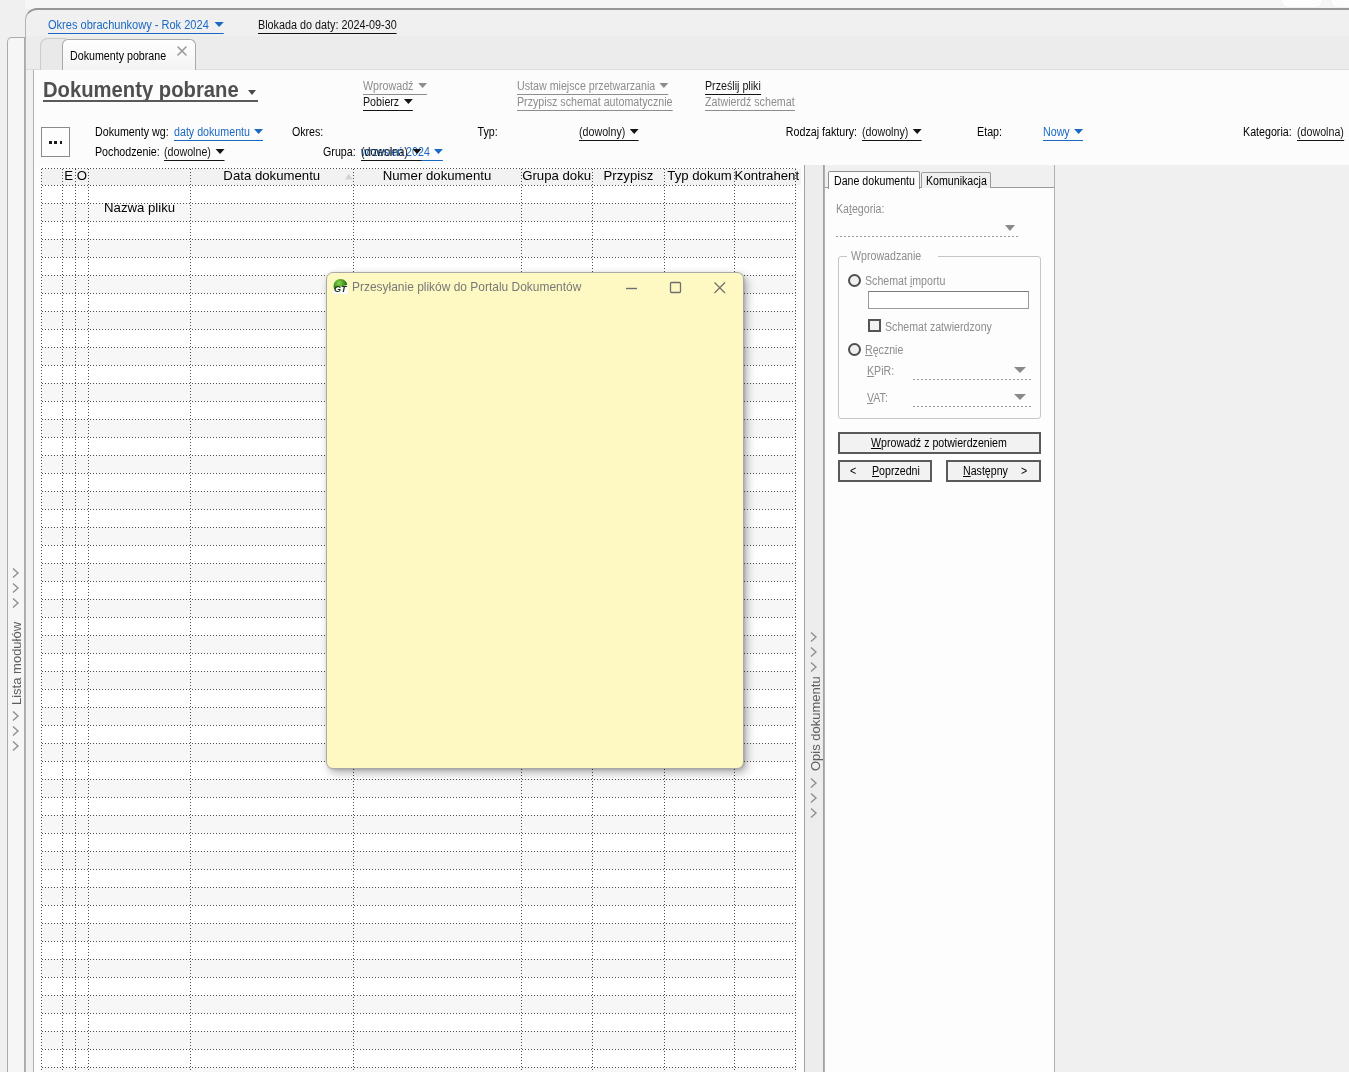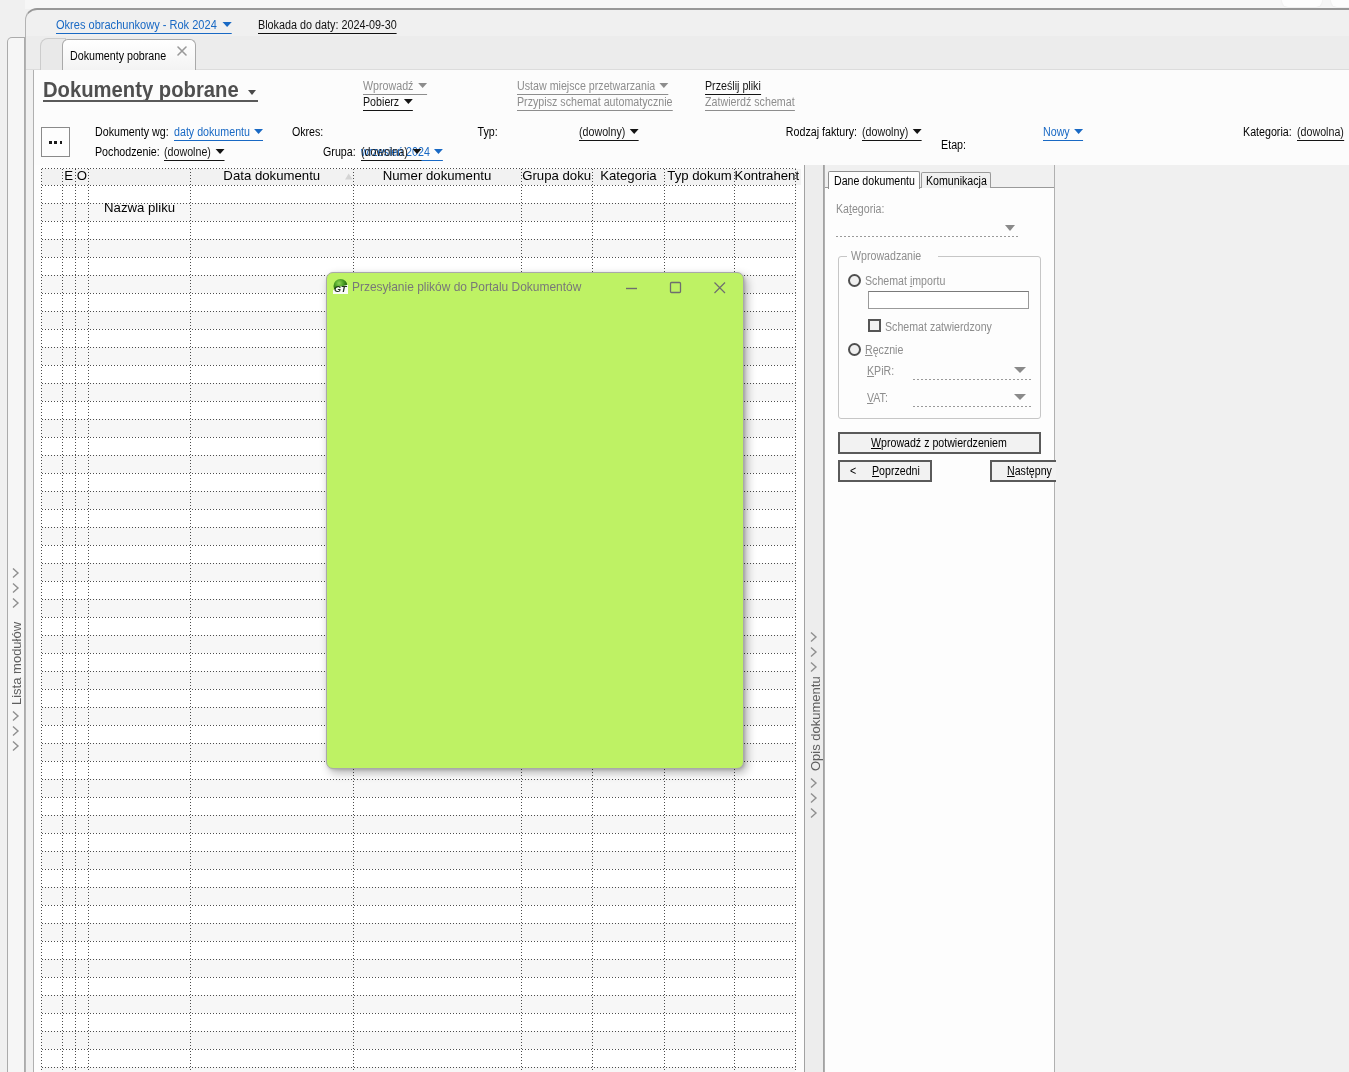--- a/index.html
+++ b/index.html
@@ -20,21 +20,21 @@
 </head>
 <body>
 
 <div class="abs" style="left:25px; top:0; width:1324px; height:9px; background:#f6f6f6;"></div>
 
 <div class="abs" style="left:1282px; top:0; width:40px; height:7px; background:#fdfdfd; border-radius:0 0 6px 6px; box-shadow:0 0 2px rgba(0,0,0,0.08);"></div>
 <div class="abs" style="left:1331px; top:0; width:30px; height:7px; background:#fdfdfd; border-radius:0 0 6px 6px; box-shadow:0 0 2px rgba(0,0,0,0.08);"></div>
 
 <div class="abs" style="left:25px; top:8px; width:1324px; height:1064px; background:#f0f0f0; border-top:2px solid #979797; border-left:1px solid #b3b3b3; border-top-left-radius:12px;"></div>
 
-<div class="abs" style="left:56px; top:17.5px;"><span class="tx u blue" style="transform:scaleX(0.92);">Okres obrachunkowy - Rok 2024<span class="arr" style="margin-left:6px;"></span></span></div>
+<div class="abs" style="left:48px; top:17.5px;"><span class="tx u blue" style="transform:scaleX(0.92);">Okres obrachunkowy - Rok 2024<span class="arr" style="margin-left:6px;"></span></span></div>
 <div class="abs" style="left:258px; top:17.5px; color:#111;"><span class="tx u" style="transform:scaleX(0.90);">Blokada do daty: 2024-09-30</span></div>
 
 <div class="abs" style="left:26px; top:36px; width:1323px; height:34px; background:#ececec; border-bottom:1px solid #dcdcdc;"></div>
 
 <div class="abs" style="left:40px; top:38px; width:26px; height:32px; background:#e9e9e9; border:1px solid #cccccc; border-bottom:none; border-top-left-radius:8px;"></div>
 
 <div class="abs" style="left:62px; top:39px; width:134px; height:31px; background:linear-gradient(#ffffff,#f3f3f3); border:1px solid #a9a9a9; border-bottom:none; border-radius:6px 6px 0 0;"></div>
 <div class="abs" style="left:70px; top:49px;"><span class="tx">Dokumenty pobrane</span></div>
 <svg class="abs" style="left:176px; top:45px;" width="12" height="12" viewBox="0 0 12 12">
     <path d="M2 2 L10 10 M10 2 L2 10" stroke="#999999" stroke-width="1.6" stroke-linecap="round"></path>
@@ -63,21 +63,21 @@
   </div>
 
 <div class="abs" style="left:95px; top:125px;"><span class="tx">Dokumenty wg:</span></div>
 <div class="abs" style="left:174px; top:125px;"><span class="tx u blue">daty dokumentu<span class="arr"></span></span></div>
 <div class="abs" style="left:256px; top:125px; width:100px; text-align:center;"><span class="tx txr">Okres:</span></div>
 <div class="abs" style="left:361px; top:125px;margin-top:20px;"><span class="tx u blue">wrzesień 2024<span class="arr"></span></span></div>
 <div class="abs" style="left:475px; top:125px; width:100px; "><span class="tx txr">Typ:</span></div>
 <div class="abs" style="left:579px; top:125px;"><span class="tx u blk">(dowolny)<span class="arr"></span></span></div>
 <div class="abs" style="left:757px; top:125px; width:100px; text-align:right;"><span class="tx txr">Rodzaj faktury:</span></div>
 <div class="abs" style="left:862px; top:125px;"><span class="tx u blk">(dowolny)<span class="arr"></span></span></div>
-<div class="abs" style="left:938px; top:138px; width:100px; text-align:left;"><span class="tx txr">Etap:</span></div>
+<div class="abs" style="left:938px; top:125px; width:100px; text-align:center;"><span class="tx txr">Etap:</span></div>
 <div class="abs" style="left:1043px; top:125px;"><span class="tx u blue">Nowy<span class="arr"></span></span></div>
 <div class="abs" style="left:1192px; top:125px; width:100px; text-align:right;"><span class="tx txr">Kategoria:</span></div>
 <div class="abs" style="left:1297px; top:125px;"><span class="tx u blk">(dowolna)</span></div>
 
 <div class="abs" style="left:95px; top:145px;"><span class="tx">Pochodzenie:</span></div>
 <div class="abs" style="left:164px; top:145px;"><span class="tx u blk">(dowolne)<span class="arr"></span></span></div>
 <div class="abs" style="left:256px; top:145px; width:100px; text-align:right;"><span class="tx txr">Grupa:</span></div>
 <div class="abs" style="left:361px; top:145px;"><span class="tx u blk">(dowolna)<span class="arr"></span></span></div>
 
 <div class="abs" id="tablearea" style="left:34px; top:165px; width:770px; height:907px; background:#fdfdfd;">
@@ -150,21 +150,21 @@
 <line x1="8" y1="902.5" x2="761.5" y2="902.5"></line>
   <polygon points="311,14.5 318.5,14.5 314.7,8.5" fill="#d4d4d4" stroke="none"></polygon>
   </svg>
 
   <div class="hdr" style="left:28.2px; width:13px;">E</div>
   <div class="hdr" style="left:41.2px; width:13.4px;">O</div>
   <div class="hdr" style="left:54.6px; width:102px;margin-top:32px;">Nazwa pliku</div>
   <div class="hdr" style="left:156.5px; width:162.5px;">Data dokumentu</div>
   <div class="hdr" style="left:319px; width:168px;">Numer dokumentu</div>
   <div class="hdr" style="left:487px; width:71.3px;">Grupa doku</div>
-  <div class="hdr" style="left:558.3px; width:72.3px;">Kategoria</div>
+  <div class="hdr" style="left:558.3px; width:72.3px;">Przypisz</div>
   <div class="hdr" style="left:630.6px; width:70px;">Typ dokum</div>
   <div class="hdr" style="left:700.6px; width:60.6px;">Kontrahent</div>
 </div>
 
 <div class="abs" style="left:804px; top:165px; width:20px; height:907px; background:#ededed; border-left:1px solid #a2a2a2; border-right:1px solid #a2a2a2;"></div>
 <div class="abs vtext" style="left:808px; top:679px; width:13px; height:92px; text-align:center;">Opis dokumentu</div>
 <svg class="abs" style="left:810px; top:632px;" width="8" height="42" viewBox="0 0 8 42" fill="none" stroke="#8f8f8f" stroke-width="1.4">
     <polyline points="1,0.5 6,5 1,9.5"></polyline>
     <polyline points="1,15.5 6,20 1,24.5"></polyline>
     <polyline points="1,30.5 6,35 1,39.5"></polyline>
@@ -213,41 +213,41 @@
 <div class="abs" style="left:1014px; top:393.5px; width:0; height:0; border-left:6px solid transparent; border-right:6px solid transparent; border-top:6.5px solid #8a8a8a;"></div>
 <svg class="abs" style="left:913px; top:406px;" width="119" height="1" viewBox="0 0 119 1">
     <line x1="0" y1="0.5" x2="119" y2="0.5" stroke="#9a9a9a" stroke-width="1" stroke-dasharray="2 2"></line>
   </svg>
 
 <div class="abs" style="left:837.5px; top:431.5px; width:203px; height:22px; background:#f2f2f2; border:2px solid #5a5a5a; text-align:center;"><span class="t2" style="transform-origin:50% 50%; margin-top:2px;"><u>W</u>prowadź z potwierdzeniem</span></div>
 <div class="abs" style="left:837.5px; top:460px; width:94px; height:22px; background:#f2f2f2; border:2px solid #5a5a5a;">
     <span class="t2" style="position:absolute; left:10px; top:2px;">&lt;</span>
     <span class="t2" style="position:absolute; left:32px; top:2px;"><u>P</u>oprzedni</span>
   </div>
-<div class="abs" style="left:946px; top:460px; width:95px; height:22px; background:#f2f2f2; border:2px solid #5a5a5a;margin-left:44px;">
+<div class="abs" style="left:946px; top:460px; width:95px; height:22px; background:#f2f2f2; border:2px solid #5a5a5a;">
     <span class="t2" style="position:absolute; left:15px; top:2px;"><u>N</u>astępny</span>
     <span class="t2" style="position:absolute; right:11px; top:2px;">&gt;</span>
   </div>
 
 <div class="abs" style="left:1056px; top:165px; width:293px; height:907px; background:#f0f0f0;"></div>
 
 <div class="abs" style="left:7px; top:37px; width:18px; height:1035px; background:#f6f6f6; border:1px solid #ababab; border-bottom:none; border-top-left-radius:5px;"></div>
 <div class="abs vtext" style="left:9px; top:617px; width:14px; height:92px; text-align:center;">Lista modułów</div>
 <svg class="abs" style="left:12px; top:568px;" width="8" height="42" viewBox="0 0 8 42" fill="none" stroke="#8f8f8f" stroke-width="1.4">
     <polyline points="1,0.5 6,5 1,9.5"></polyline>
     <polyline points="1,15.5 6,20 1,24.5"></polyline>
     <polyline points="1,30.5 6,35 1,39.5"></polyline>
   </svg>
 <svg class="abs" style="left:12px; top:711px;" width="8" height="42" viewBox="0 0 8 42" fill="none" stroke="#8f8f8f" stroke-width="1.4">
     <polyline points="1,0.5 6,5 1,9.5"></polyline>
     <polyline points="1,15.5 6,20 1,24.5"></polyline>
     <polyline points="1,30.5 6,35 1,39.5"></polyline>
   </svg>
 
-<div class="abs" style="left:325.5px; top:272px; width:418px; height:497px; background:#bef264; border:1px solid #a9a9a9; border-radius:7px; box-shadow:3px 4px 10px rgba(0,0,0,0.30), 1px 1px 3px rgba(0,0,0,0.15);">
+<div class="abs" style="left:325.5px; top:272px; width:418px; height:497px; background:#fef9c3; border:1px solid #a9a9a9; border-radius:7px; box-shadow:3px 4px 10px rgba(0,0,0,0.30), 1px 1px 3px rgba(0,0,0,0.15);">
   <svg style="position:absolute; left:6px; top:6px;" width="15" height="15" viewBox="0 0 15 15">
     <defs>
         <radialGradient id="gb" cx="40%" cy="30%">
           <stop offset="0%" stop-color="#8fd456"></stop>
           <stop offset="60%" stop-color="#4da327"></stop>
           <stop offset="100%" stop-color="#2e7414"></stop>
         </radialGradient>
       </defs>
     <circle cx="7.5" cy="7" r="7" fill="url(#gb)"></circle>
     <path d="M-1 12 L4 8.5 L16 5.5 L16 16 L-1 16 Z" fill="#fafafa"></path>

